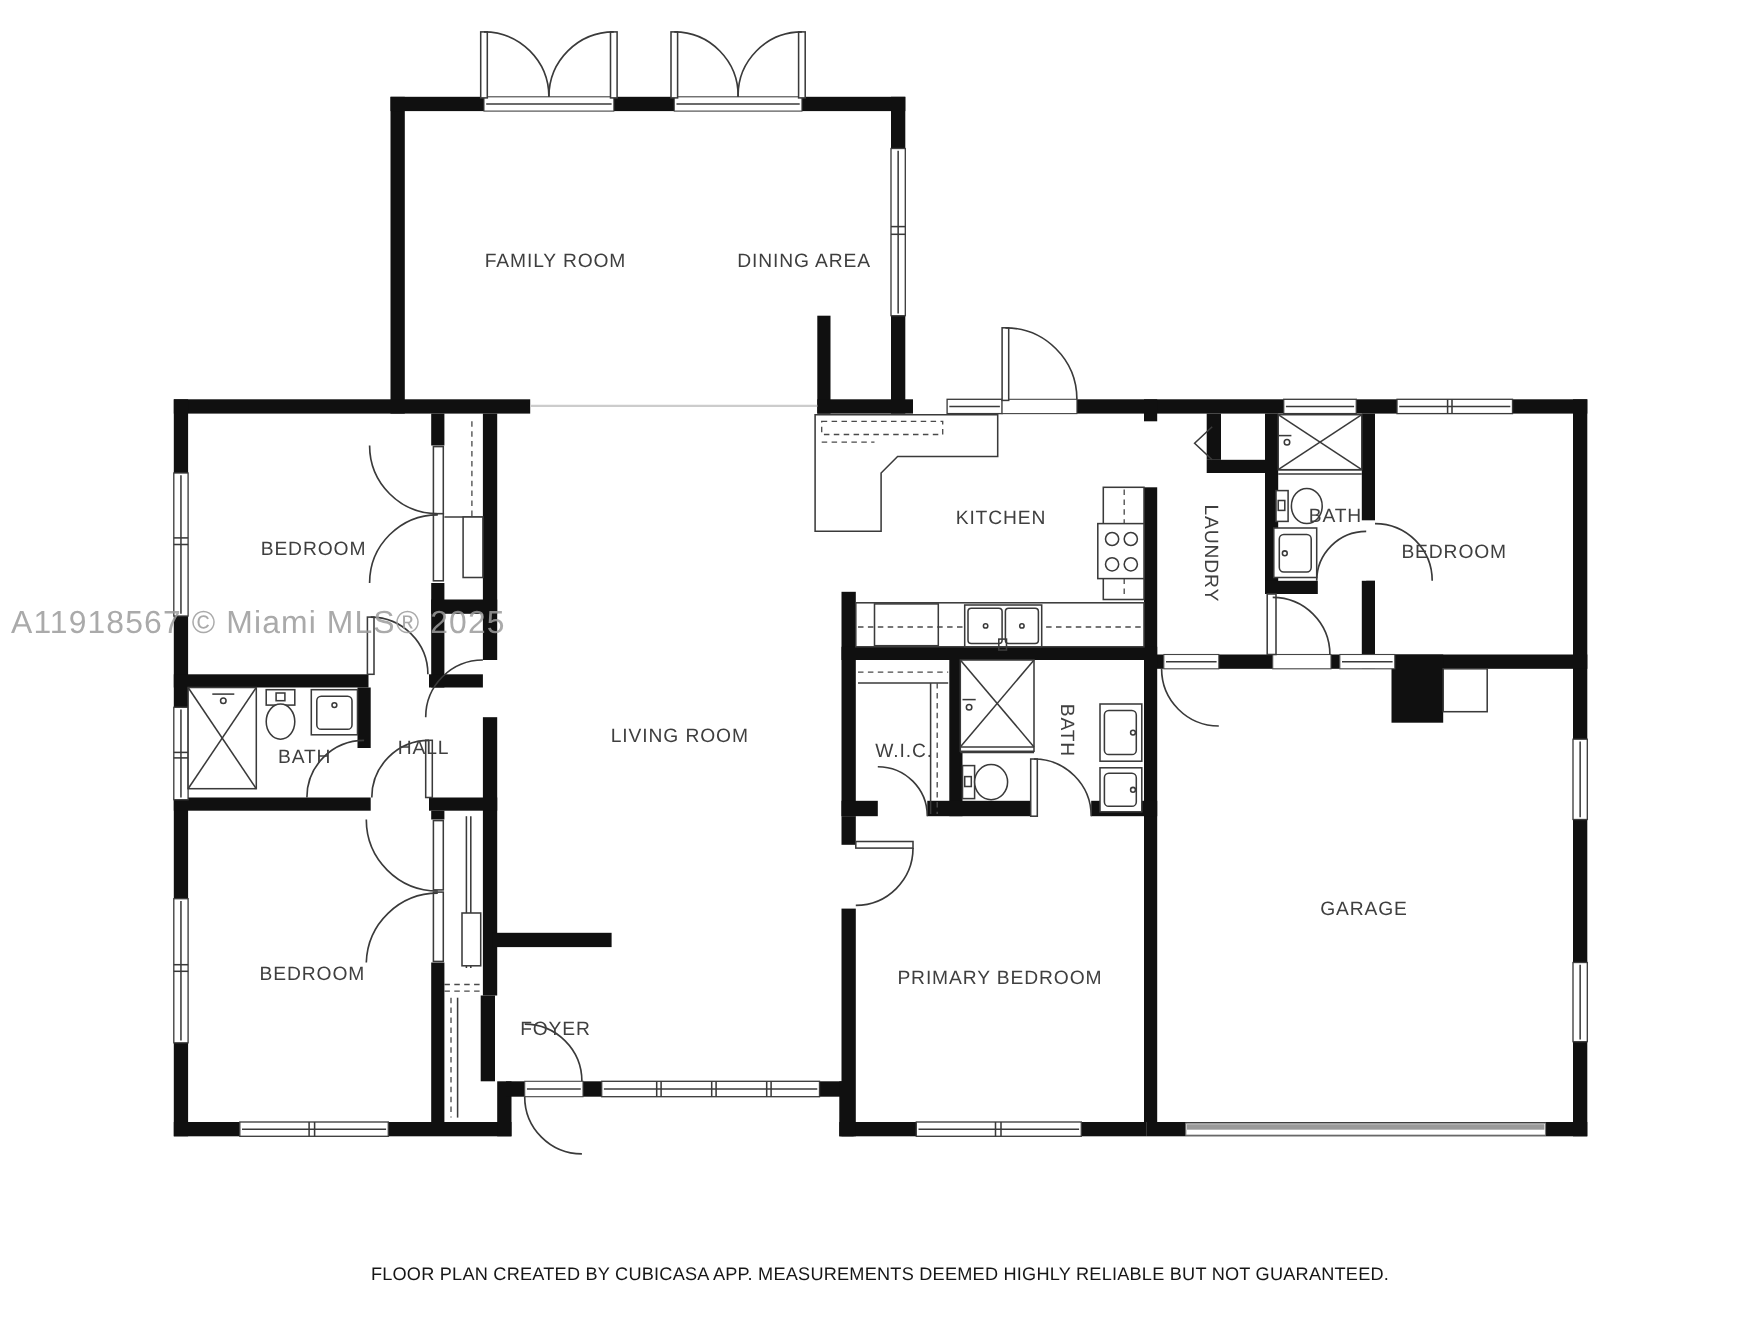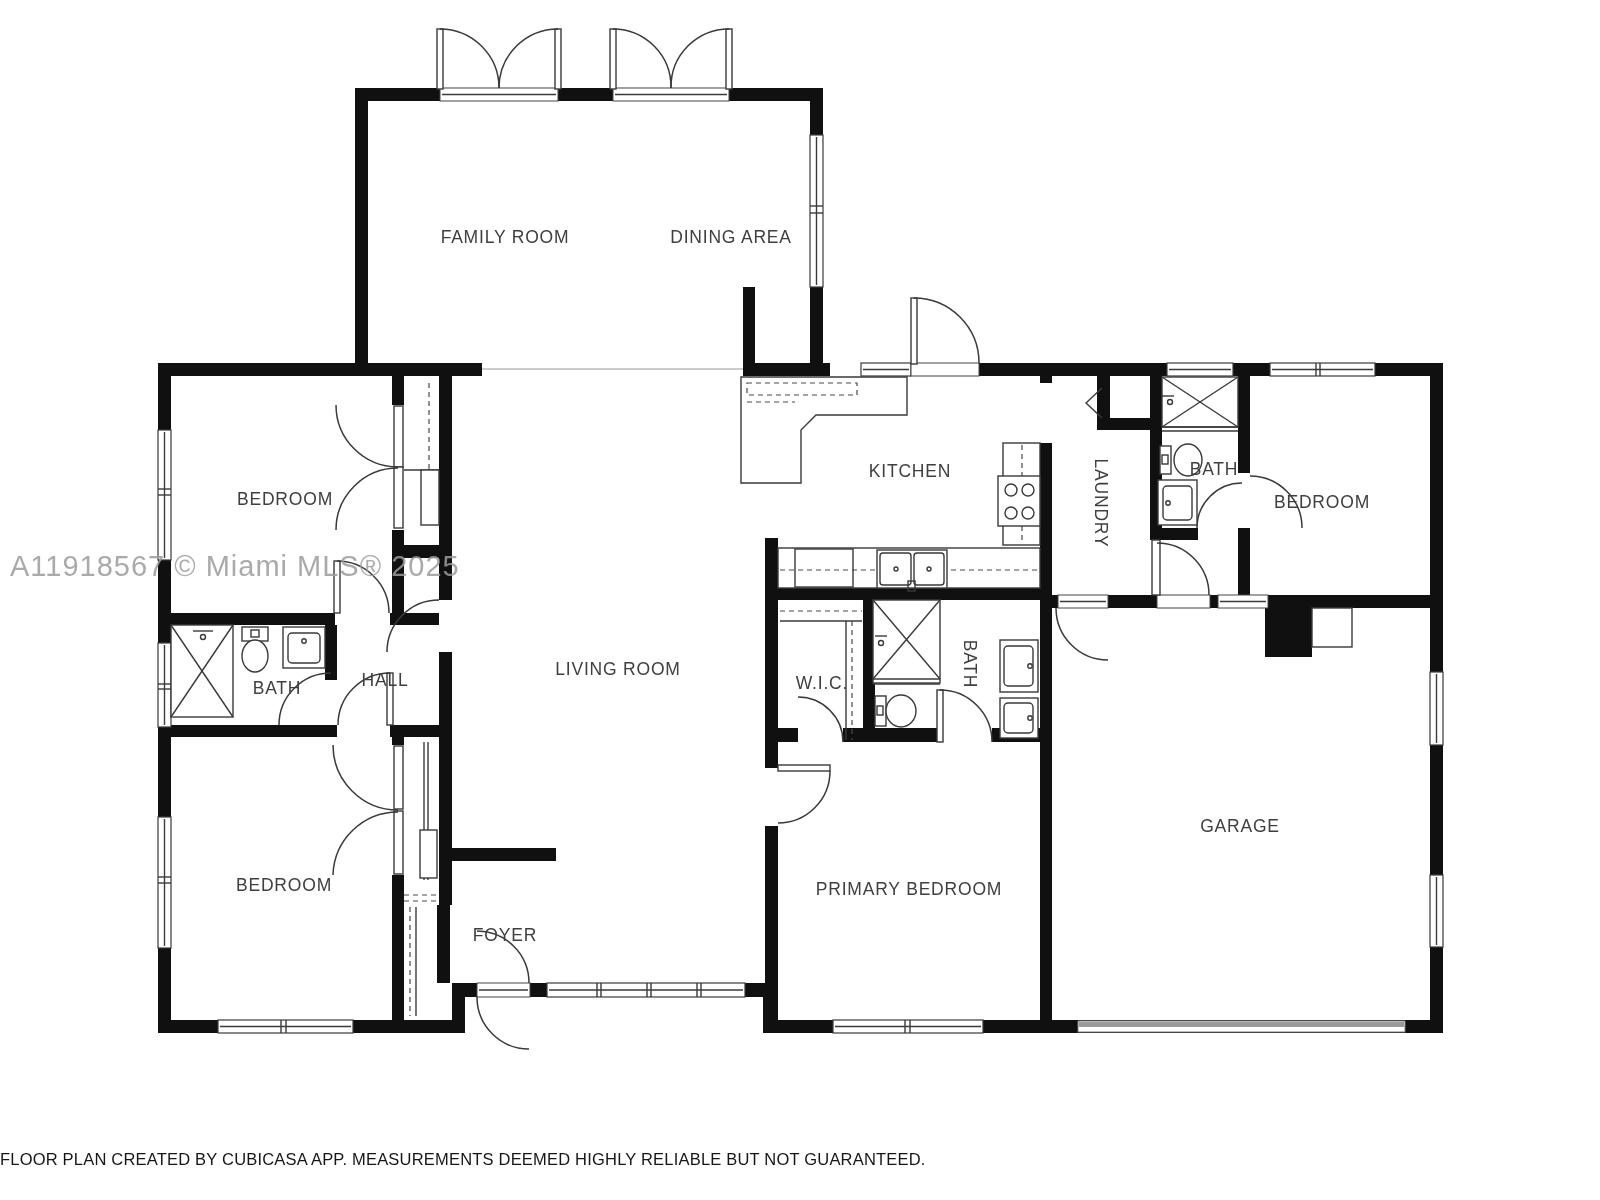--- a/index.html
+++ b/index.html
@@ -10,21 +10,21 @@
   .thin{stroke:#3a3a3a;stroke-width:1.4;fill:none;}
   .thinf{stroke:#3a3a3a;stroke-width:1.4;fill:#ffffff;}
   .dash{stroke:#4a4a4a;stroke-width:1.2;fill:none;stroke-dasharray:5 4;}
   .arc{stroke:#3a3a3a;stroke-width:1.5;fill:none;}
   .sill{fill:#ffffff;stroke:#444444;stroke-width:1;}
   .win{fill:#ffffff;stroke:#3a3a3a;stroke-width:1.2;}
   .openline{stroke:#cccccc;stroke-width:2;fill:none;}
   .room-label{fill:#3f3f3f;font-size:17.5px;letter-spacing:0.8px;}
   #watermark{position:absolute;left:10px;top:550px;font-size:29px;color:#9c9c9c;opacity:.85;
              letter-spacing:1px;white-space:nowrap;}
-  #disclaimer{position:absolute;left:0;top:1150px;width:100%;
+  #disclaimer{position:absolute;left:0;top:1150px;width:100%;text-align:center;
               font-size:16.5px;color:#161616;letter-spacing:0.2px;}
 </style>
 </head>
 <body>
 
 <div id="stage">
 
   <svg id="plan-svg" width="1600" height="1200" viewBox="0 0 1600 1200" xmlns="http://www.w3.org/2000/svg">
 
     <g>

